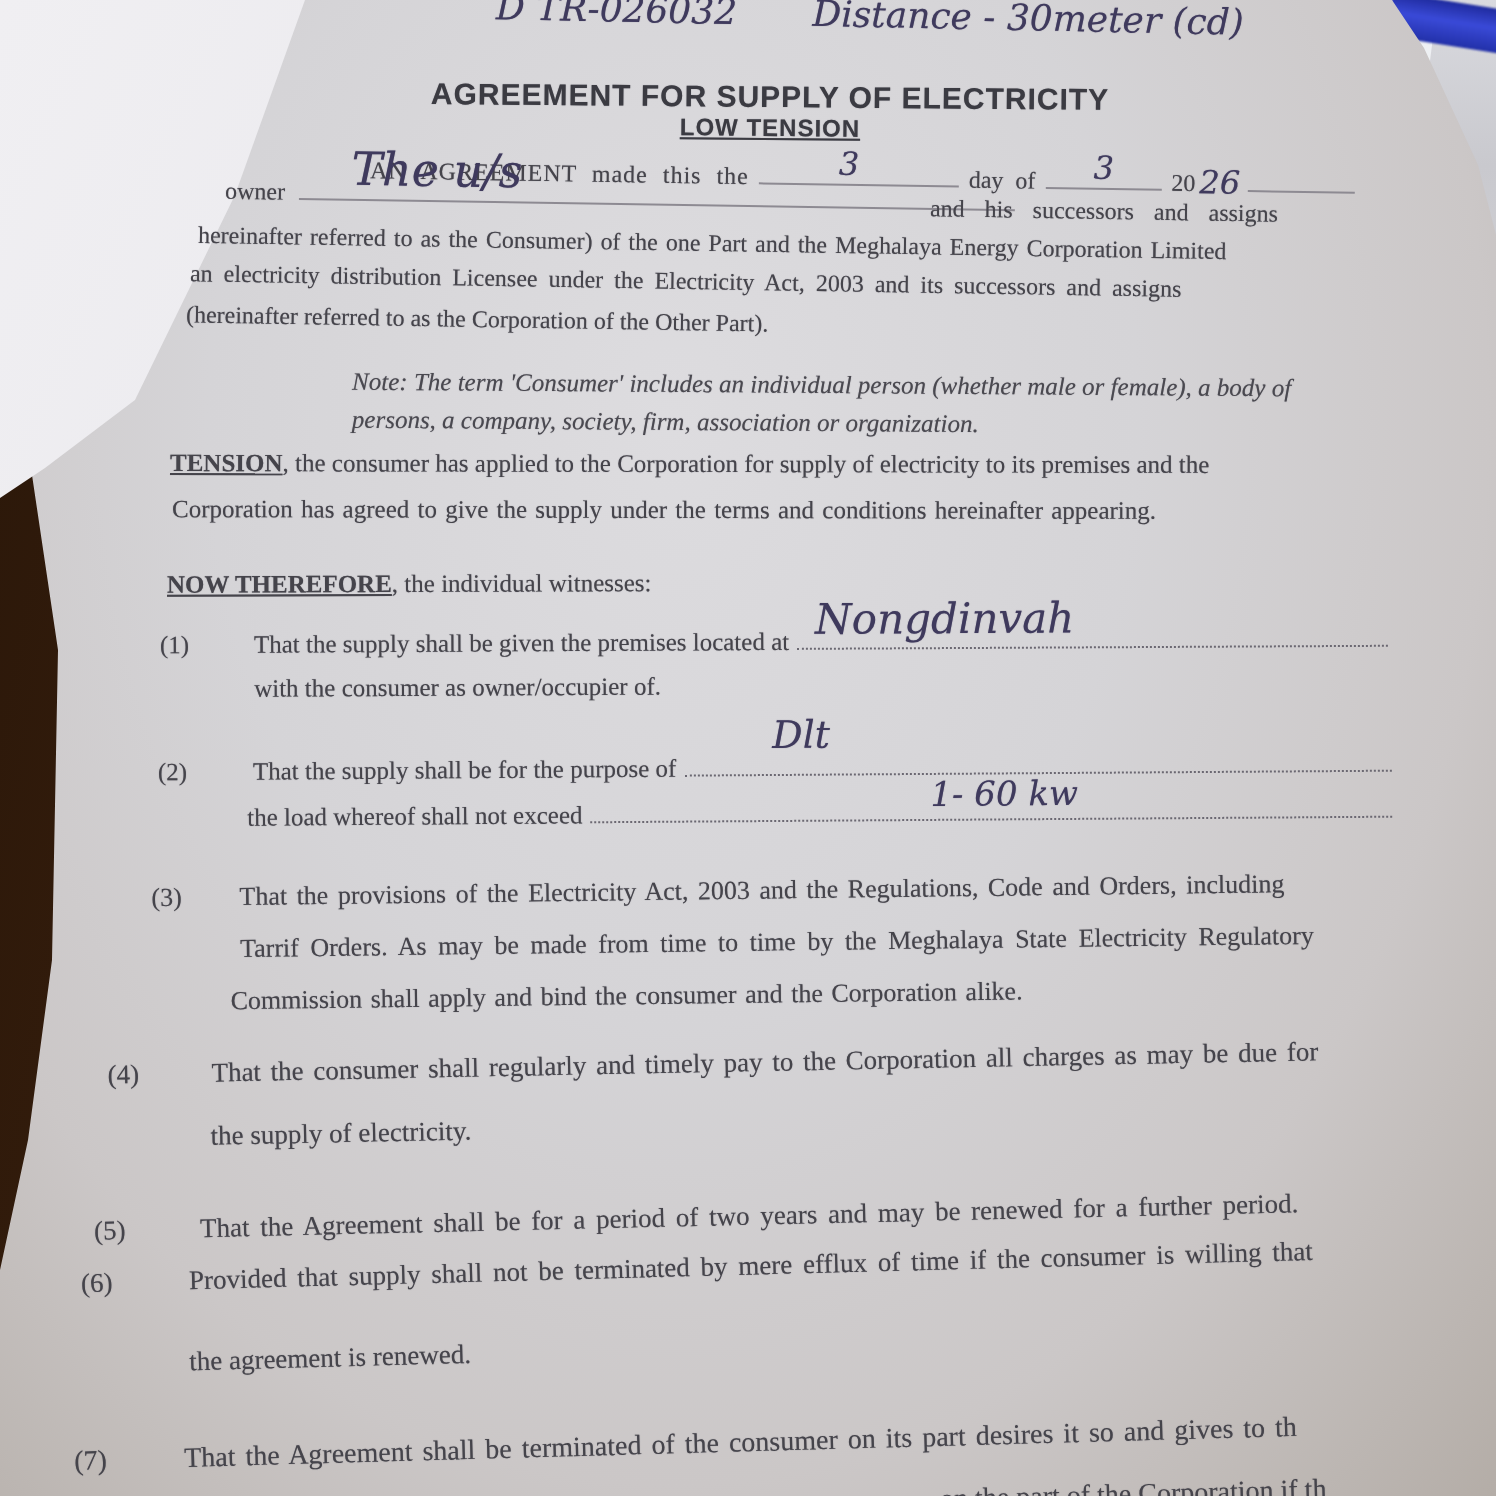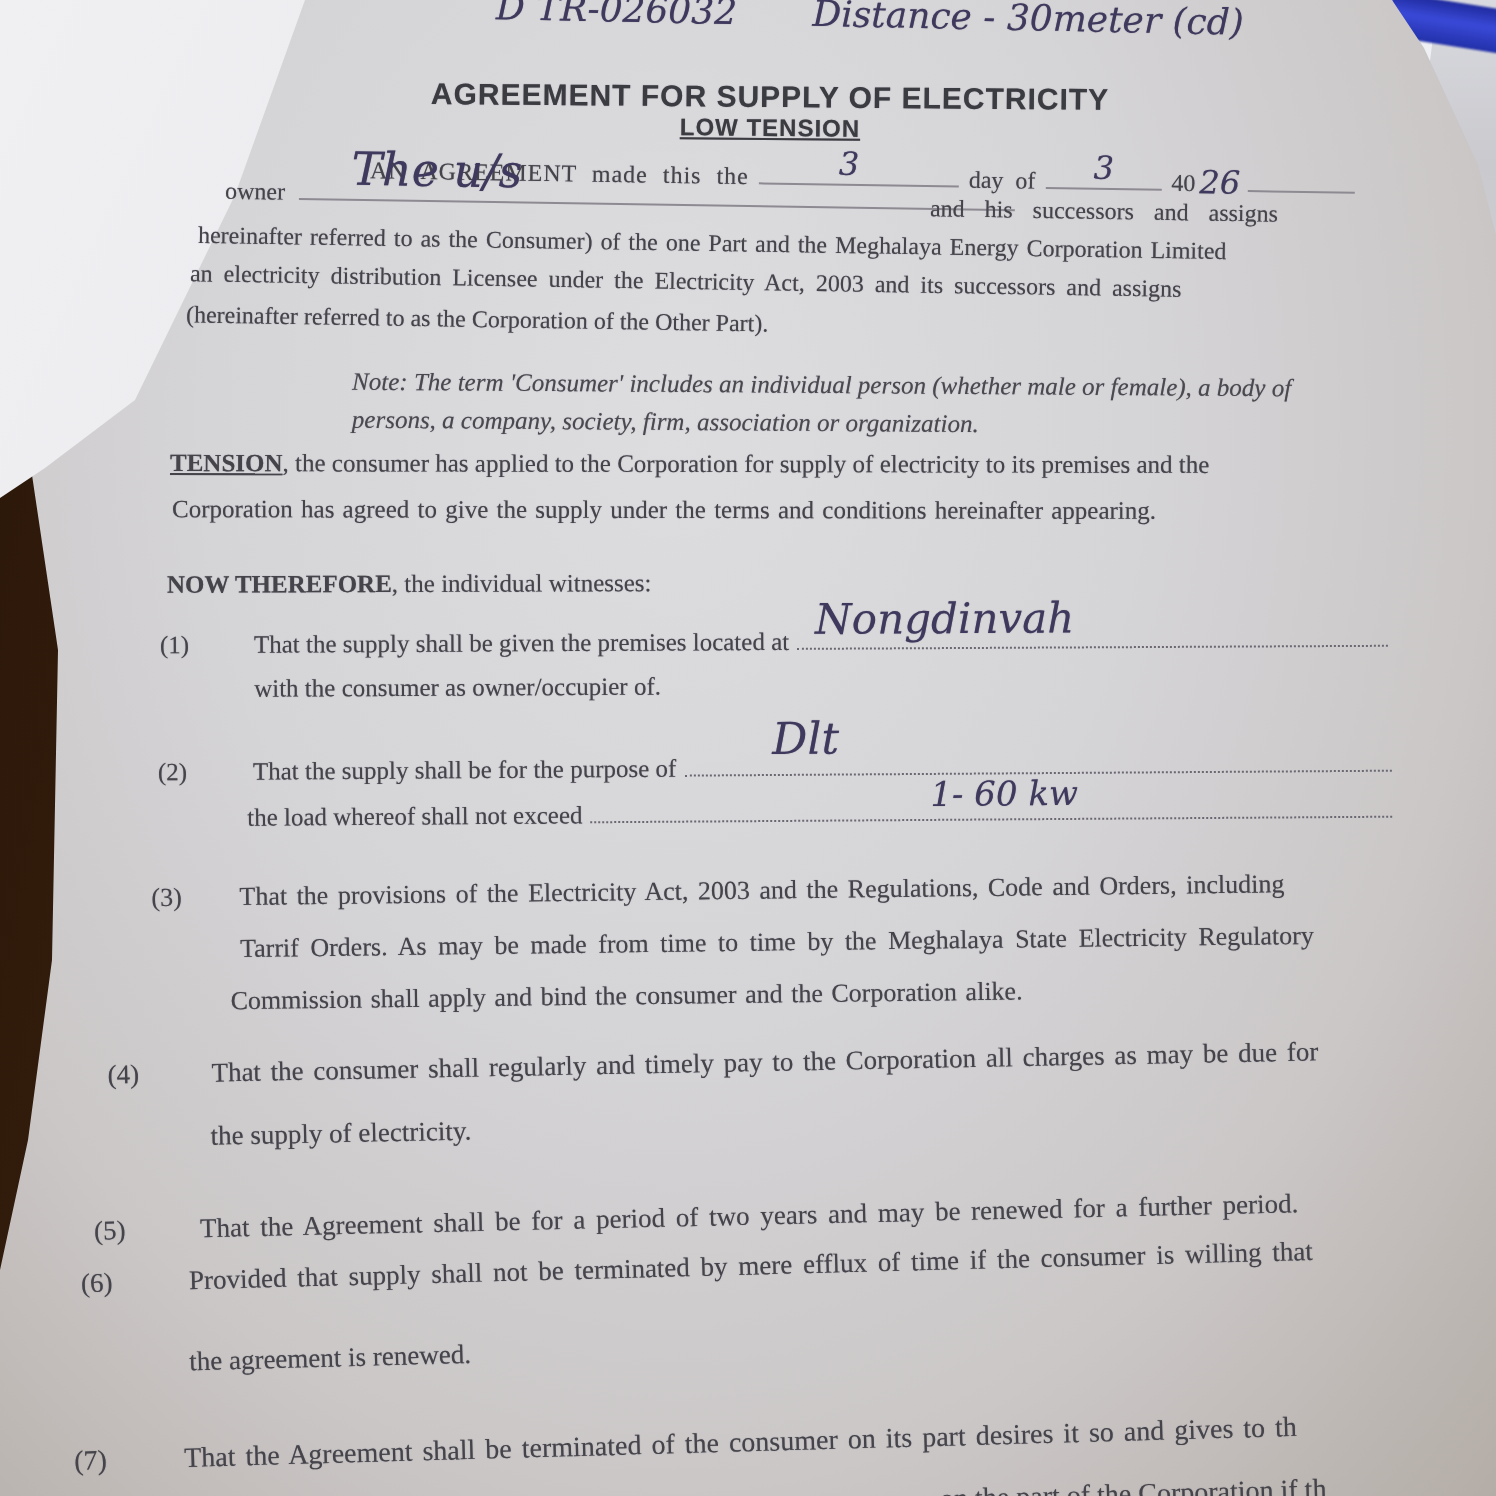--- a/index.html
+++ b/index.html
@@ -82,21 +82,21 @@
 
   <div class="txt row" style="left:370px;top:156px;width:985px;font-size:24px;transform:rotate(0.9deg);">
     <span style="word-spacing:8px;letter-spacing:1px;">AN AGREEMENT made this the</span>
     <span class="blank" style="width:200px;margin:0 10px;">
       <span class="hw ink" style="left:80px;top:-34px;font-size:32px;">3</span>
     </span>
     <span style="word-spacing:6px;">day of</span>
     <span class="blank" style="width:116px;margin:0 10px;">
       <span class="hw ink" style="left:48px;top:-34px;font-size:32px;">3</span>
     </span>
-    <span>40</span>
+    <span>20</span>
     <span class="ink" style="font-size:32px;margin-left:4px;position:relative;top:2px;">26</span>
     <span class="blank grow" style="margin-left:8px;"></span>
   </div>
 
   <div class="txt row" style="left:225px;top:184px;width:790px;font-size:24px;transform:rotate(0.9deg);">
     <span>owner</span>
     <span class="blank grow" style="margin-left:14px;">
       <span class="hw ink" style="left:52px;top:-52px;font-size:46px;">The u/s</span>
     </span>
   </div>
@@ -110,40 +110,40 @@
     <div>Note: The term 'Consumer' includes an individual person (whether male or female), a body of</div>
     <div>persons, a company, society, firm, association or organization.</div>
   </div>
 
   <div class="txt" style="left:170px;top:450px;font-size:25px;transform:rotate(0.1deg);">
     <span style="font-weight:bold;text-decoration:underline;">TENSION</span><span>, the consumer has applied to the Corporation for supply of electricity to its premises and the</span>
   </div>
   <div class="txt" style="left:172px;top:496px;font-size:25px;word-spacing:2px;transform:rotate(0.1deg);">Corporation has agreed to give the supply under the terms and conditions hereinafter appearing.</div>
 
   <div class="txt" style="left:167px;top:570px;font-size:25px;transform:rotate(-0.2deg);">
-    <span style="font-weight:bold;">NOW THEREFORE</span><span>, the individual witnesses:</span>
+    <span style="font-weight:bold;text-decoration:underline;">NOW THEREFORE</span><span>, the individual witnesses:</span>
   </div>
 
   <div class="txt" style="left:160px;top:628px;width:1228px;font-size:25px;transform:rotate(-0.3deg);">
     <div class="row">
       <span class="num" style="width:94px;">(1)</span>
       <span>That the supply shall be given the premises located at</span>
       <span class="dots grow" style="margin-left:8px;">
         <span class="hw ink" style="left:18px;top:-48px;font-size:42px;">Nongdinvah</span>
       </span>
     </div>
     <div style="margin-left:94px;margin-top:16px;">with the consumer as owner/occupier of.</div>
   </div>
 
   <div class="txt" style="left:158px;top:754px;width:1234px;font-size:25px;transform:rotate(-0.4deg);">
     <div class="row">
       <span class="num" style="width:95px;">(2)</span>
       <span>That the supply shall be for the purpose of</span>
       <span class="dots grow" style="margin-left:8px;">
-        <span class="hw ink" style="left:88px;top:-56px;font-size:44px;">Dlt</span>
+        <span class="hw ink" style="left:88px;top:-56px;font-size:38px;">Dlt</span>
       </span>
     </div>
     <div class="row" style="margin-top:18px;">
       <span class="num" style="width:89px;"></span>
       <span>the load whereof shall not exceed</span>
       <span class="dots grow" style="margin-left:8px;">
         <span class="hw ink" style="left:340px;top:-40px;font-size:34px;">1- 60 kw</span>
       </span>
     </div>
   </div>

